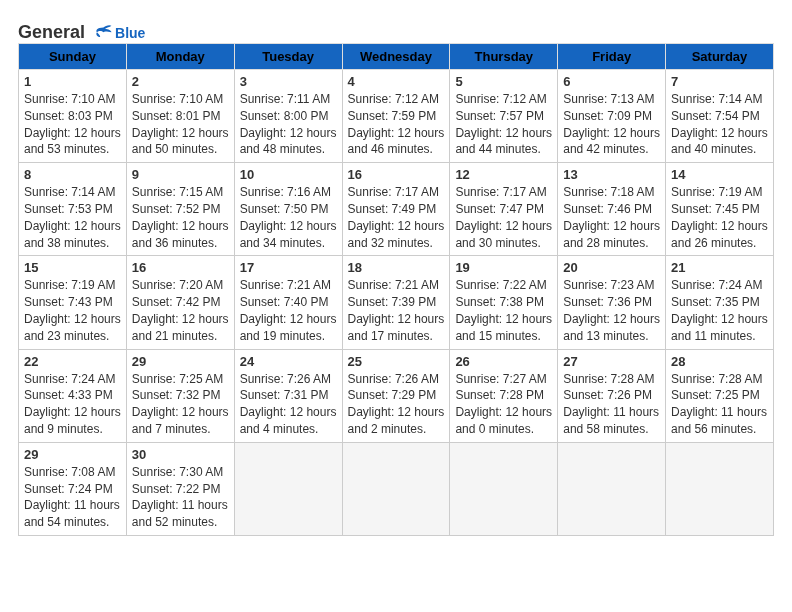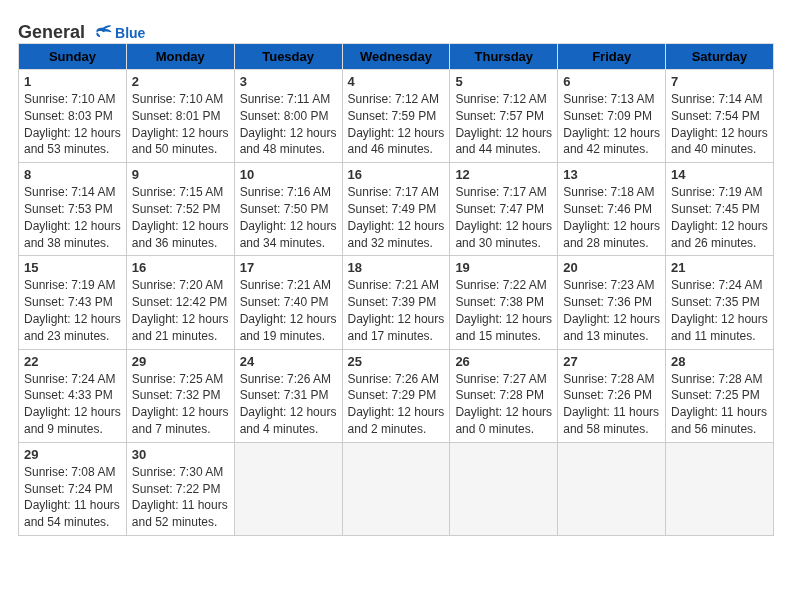--- a/index.html
+++ b/index.html
@@ -234,21 +234,21 @@
           <td>
             <span class="day-num">15</span>
             <div class="day-info">Sunrise: 7:19 AM
 Sunset: 7:43 PM
 Daylight: 12 hours
 and 23 minutes.</div>
           </td>
           <td>
             <span class="day-num">16</span>
             <div class="day-info">Sunrise: 7:20 AM
-Sunset: 12:42 PM
+Sunset: 7:42 PM
 Daylight: 12 hours
 and 21 minutes.</div>
           </td>
           <td>
             <span class="day-num">17</span>
             <div class="day-info">Sunrise: 7:21 AM
 Sunset: 7:40 PM
 Daylight: 12 hours
 and 19 minutes.</div>
           </td>

